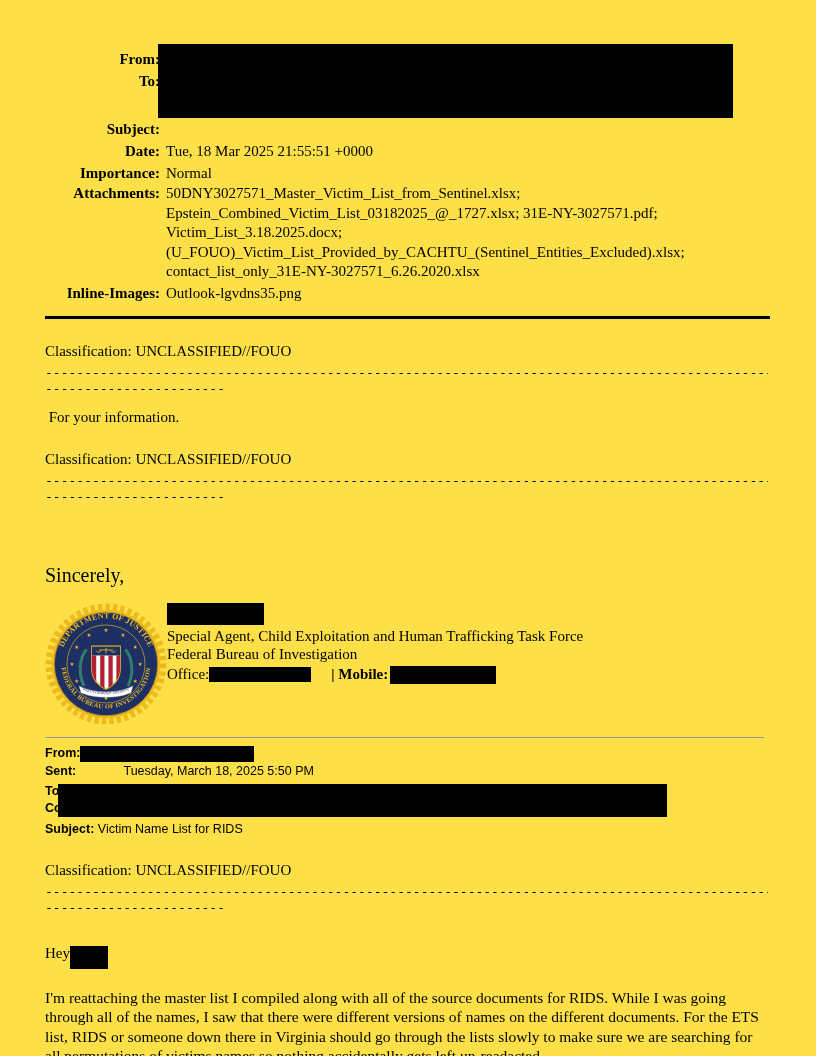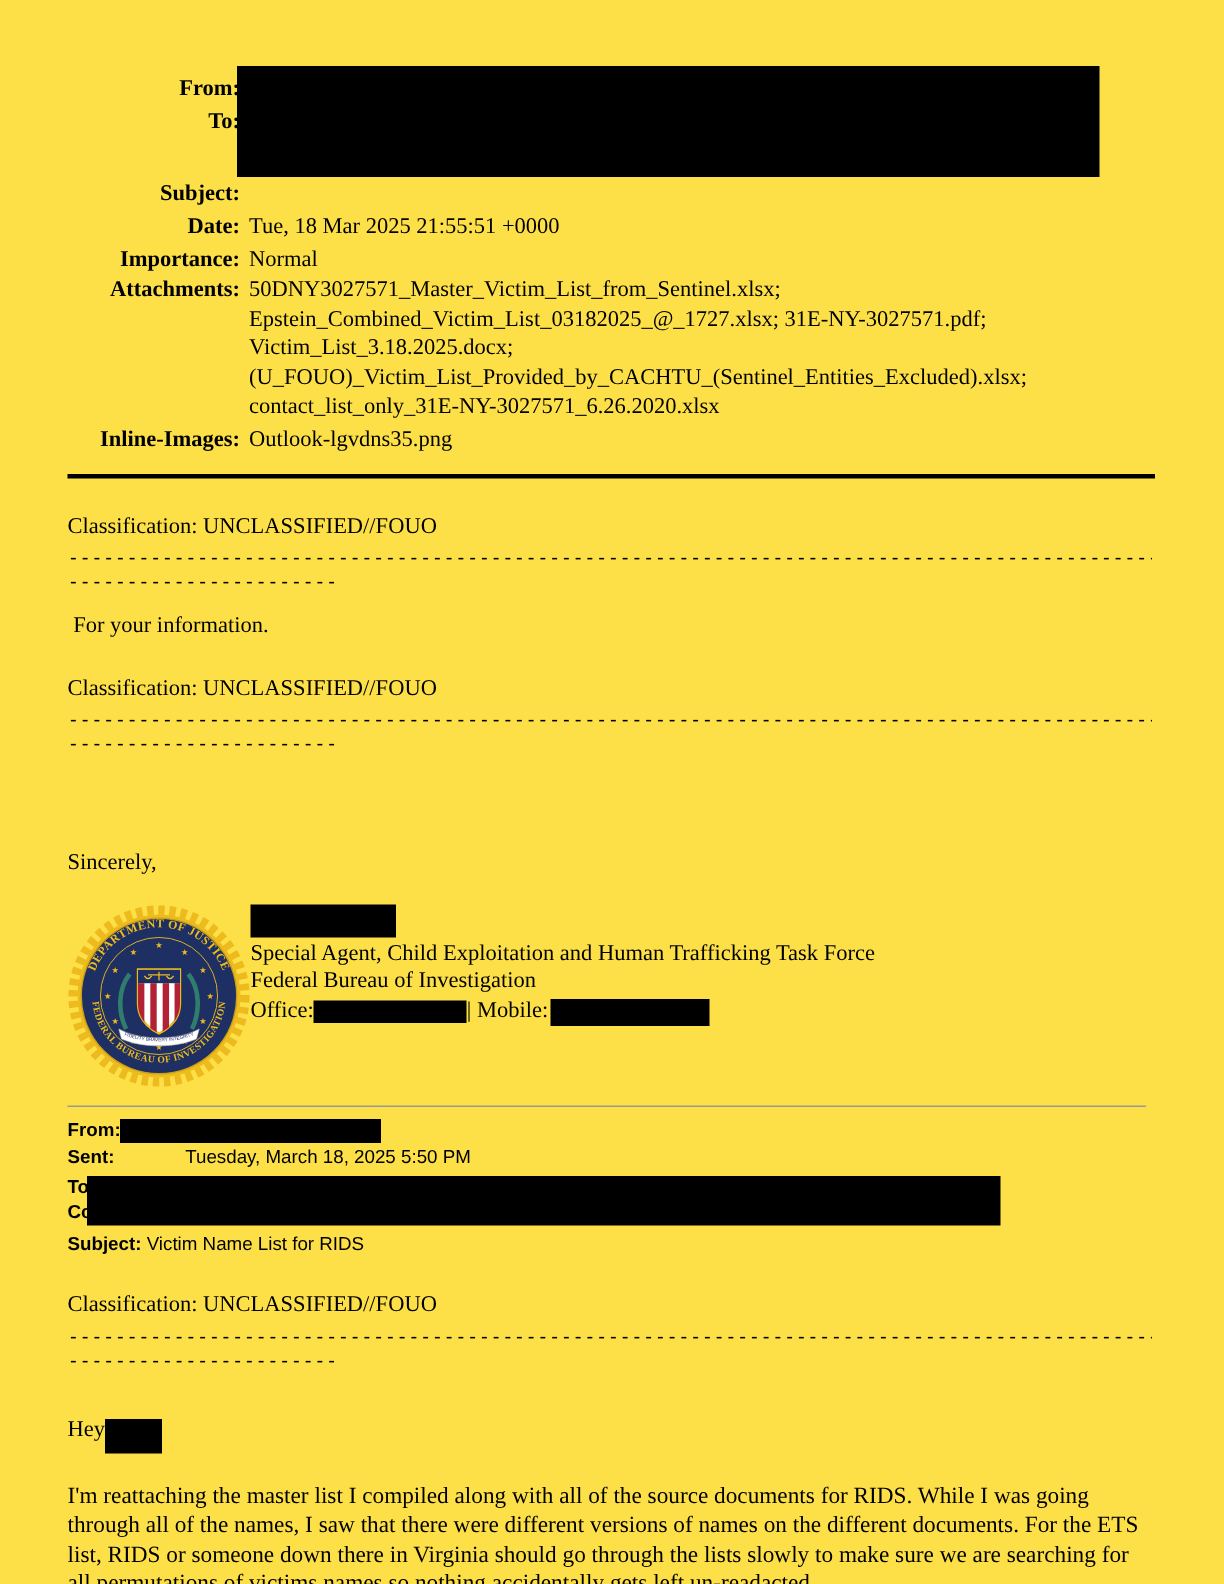--- a/index.html
+++ b/index.html
@@ -46,33 +46,33 @@
     white-space: nowrap;
     overflow: hidden;
     letter-spacing: 0px;
   }
   .dash-full { width: 723px; margin-top: 6px; }
   .dash-short { width: 178px; margin-top: 4px; }
   
   .classification { margin-top: 22px; }
   .classification .class-text { font-size: 15px; line-height: 20px; }
   .fyi { margin-top: 12px; font-size: 15px; line-height: 20px; white-space: pre-wrap; }
-  .sincerely { margin-top: 62px; font-size: 15px; line-height: 20px; }
+  .sincerely { margin-top: 62px; font-size: 20px; line-height: 20px; }
   
   .signature { margin-top: 18px; display: flex; align-items: flex-start; min-height: 122px; }
   .seal-wrap { width: 122px; height: 122px; flex: 0 0 122px; }
   .sig-text { margin-left: 0px; font-size: 15px; }
   .sig-line { line-height: 18.5px; }
   .rd { display: inline-block; background: #000; vertical-align: text-bottom; }
   .rd-name { display: block; width: 97px; height: 22px; margin-bottom: 2px; background: #000; }
   .rd-email { position: relative; width: 110px; height: 15px; }
   .email-underline { position: absolute; left: 7px; right: 12px; bottom: -3px; height: 2px; background: #2a3f9d; }
   .rd-office { width: 102px; height: 15px; }
   .rd-mobile { width: 106px; height: 18px; transform: translateY(2px); }
-  .mobile-sep { margin-left: 0; margin-right: 2px; }
+  .mobile-sep { margin-left: 20px; margin-right: 2px; font-weight: bold; }
   
   .header2 { margin-top: 6px; font-family: "Liberation Sans", sans-serif; font-size: 12.5px; }
   .h2-line { line-height: 18px; }
   .h2-label { font-weight: bold; }
   .rd-from2 { width: 174px; height: 16px; transform: translateY(2px); }
   .tocc { position: relative; margin-top: 3px; }
   .tocc .h2-line { line-height: 17px; }
   #tocc-redaction { left: 13px; top: 1px; width: 609px; height: 33px; }
   .h2-subject { margin-top: 3px; }
   

